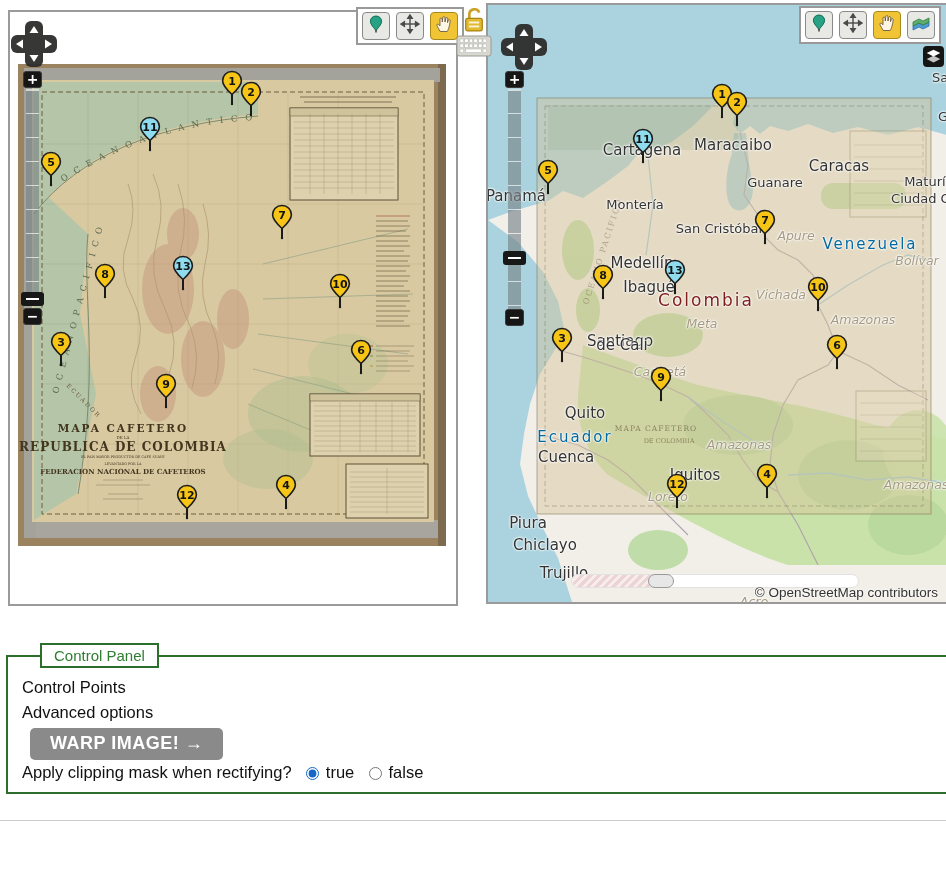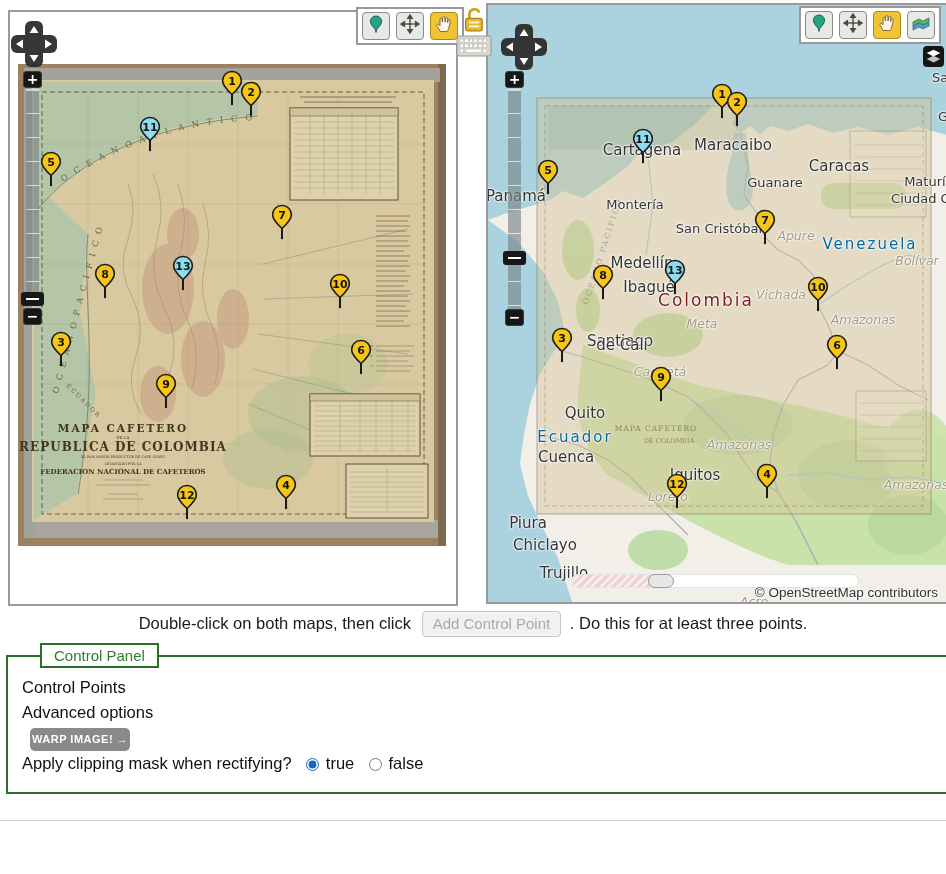--- a/index.html
+++ b/index.html
@@ -55,22 +55,22 @@
   
   #instruction{left:0;top:611px;width:946px;text-align:center;font-size:16.5px;color:#1a1a1a;z-index:2;}
   #add-cp-btn{display:inline-block;margin:0 4px 0 6px;padding:3px 10px 4px;background:#f1f1f1;
               border:1px solid #c6c6c6;border-radius:4px;color:#a9a9a9;font-size:15px;cursor:default;}
   
   #control-fieldset{position:absolute;left:6px;top:643px;width:932px;height:131px;margin:0;
                     border:2px solid #2c6e2c;background:#fff;}
   #control-fieldset legend{margin-left:20px;padding:2px 12px;border:2px solid #2c6e2c;
                            color:#2e7d32;font-size:15px;background:#fff;}
   .cp-link{font-size:16.5px;color:#111;margin:1px 0 0 2px;cursor:pointer;line-height:1.5;}
-  #warp-btn{display:inline-block;margin:3px 0 3px 10px;padding:5px 2px 6px;background:#8a8a8a;
-            border:none;border-radius:5px;color:#fff;font-weight:bold;font-size:11px;
+  #warp-btn{display:inline-block;margin:3px 0 3px 10px;padding:5px 20px 6px;background:#8a8a8a;
+            border:none;border-radius:5px;color:#fff;font-weight:bold;font-size:18px;
             letter-spacing:.5px;cursor:pointer;font-family:"Liberation Sans",sans-serif;}
   #warp-btn .arrow{font-weight:normal;}
   #clip-row{font-size:16.5px;color:#111;margin-left:2px;}
   #clip-row input{accent-color:#1666c5;margin:0 2px 0 10px;vertical-align:-2px;}
   
   #footer-hr{position:absolute;left:0;top:820px;width:946px;border-top:1px solid #ccc;}
   #footer{position:absolute;left:0;top:842px;width:946px;text-align:center;font-size:12.5px;color:#222;}
   #footer a{color:#1a1a1a;text-decoration:none;cursor:pointer;}
   #footer .sep{color:#999;margin:0 4px;}
   #footer .muted{color:#8f8f8f;}
@@ -702,25 +702,20 @@
       <div class="marker" style="left: 663px; top: 259px; pointer-events: auto;">
         <svg width="24" height="36" viewBox="0 0 24 36">
           <line x1="12" y1="23" x2="12" y2="34" stroke="#1a1a1a" stroke-width="2"></line>
           <circle cx="12" cy="34" r="1.2" fill="#1a1a1a"></circle>
           <path d="M12,1.5 C6.4,1.5 2.6,5.6 2.6,10.8 C2.6,15.6 6.6,19.6 12,24.5 C17.4,19.6 21.4,15.6 21.4,10.8 C21.4,5.6 17.6,1.5 12,1.5 Z" fill="#8fdcef" stroke="#1c1c1c" stroke-width="1.6"></path>
           <text x="12" y="15" text-anchor="middle" font-family="DejaVu Sans, sans-serif" font-size="11" font-weight="bold" fill="#141414">13</text>
         </svg>
       </div>
     </div>
 
-  <div class="abs" id="instruction">
-    <span>Double-click on both maps, then click</span>
-    <span id="add-cp-btn">Add Control Point</span>
-    <span>. Do this for at least three points.</span>
-  </div>
 
   <fieldset id="control-fieldset">
     <legend>Control Panel</legend>
     <div class="cp-link">Control Points</div>
     <div class="cp-link">Advanced options</div>
     <button id="warp-btn">
       <span>WARP IMAGE!</span>
       <span class="arrow">→</span>
     </button>
     <div id="clip-row">

